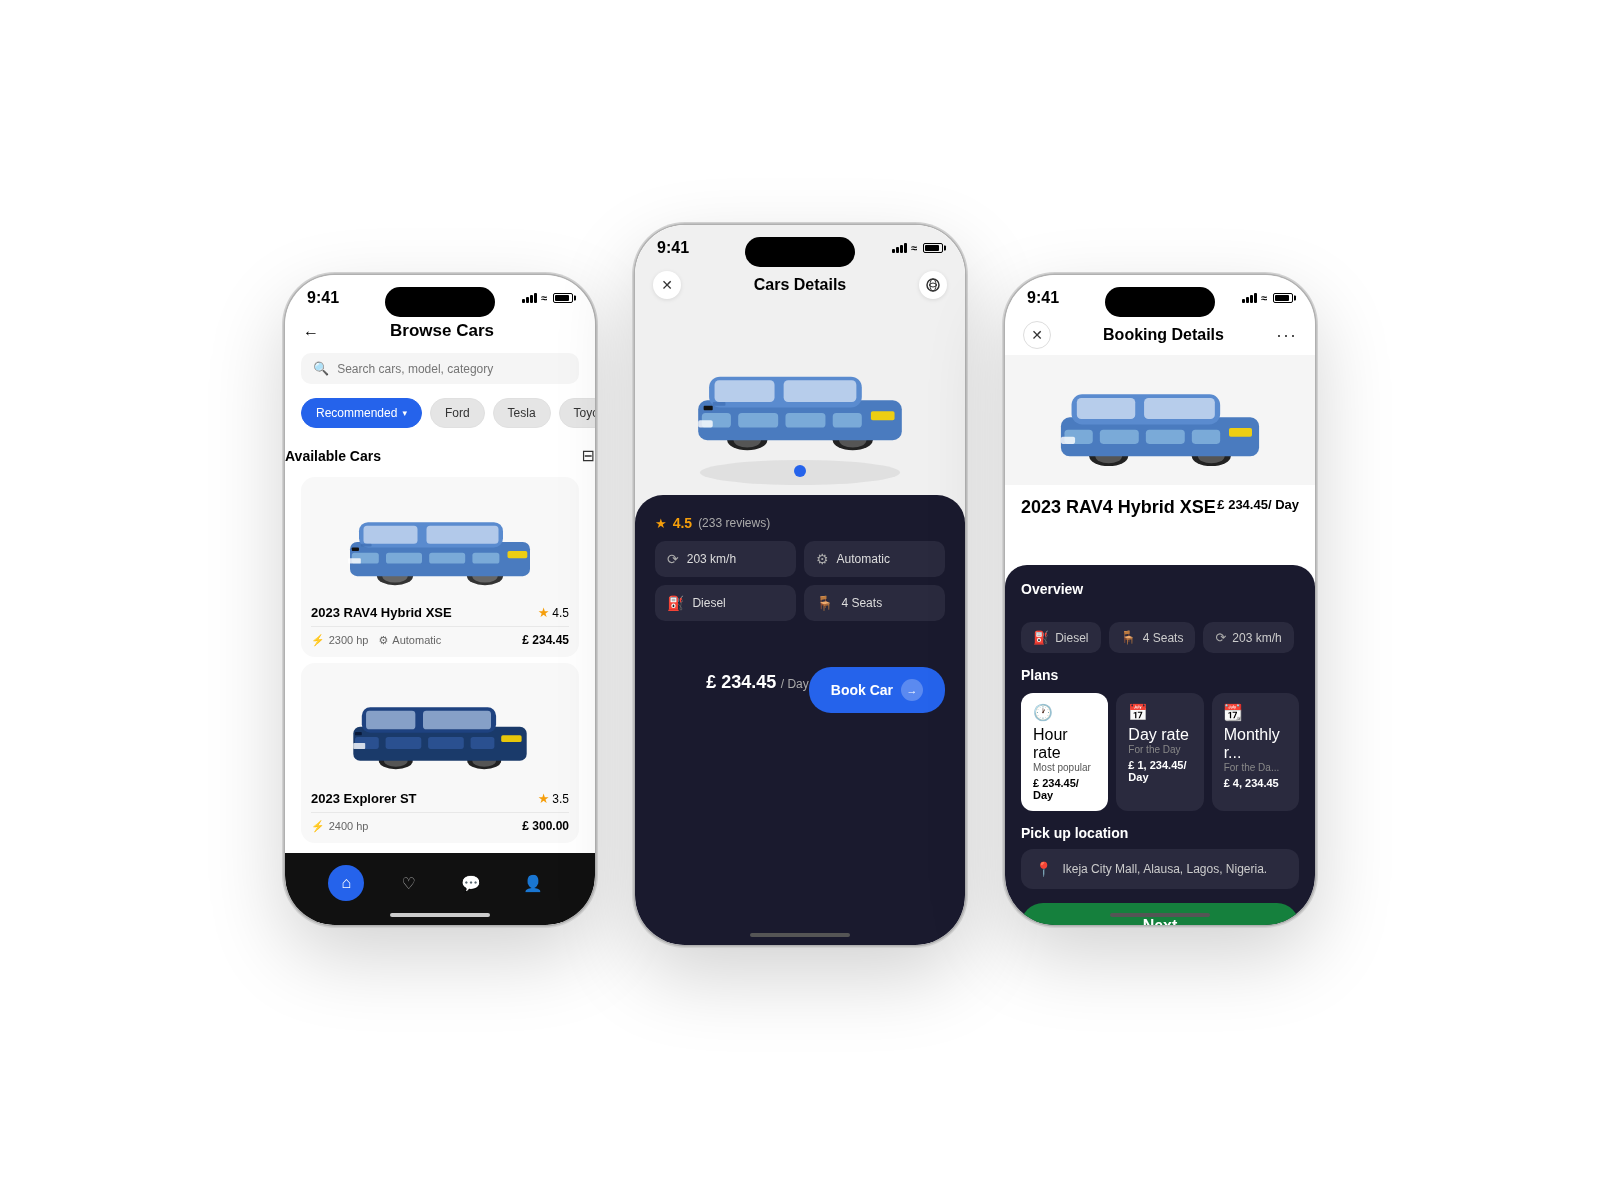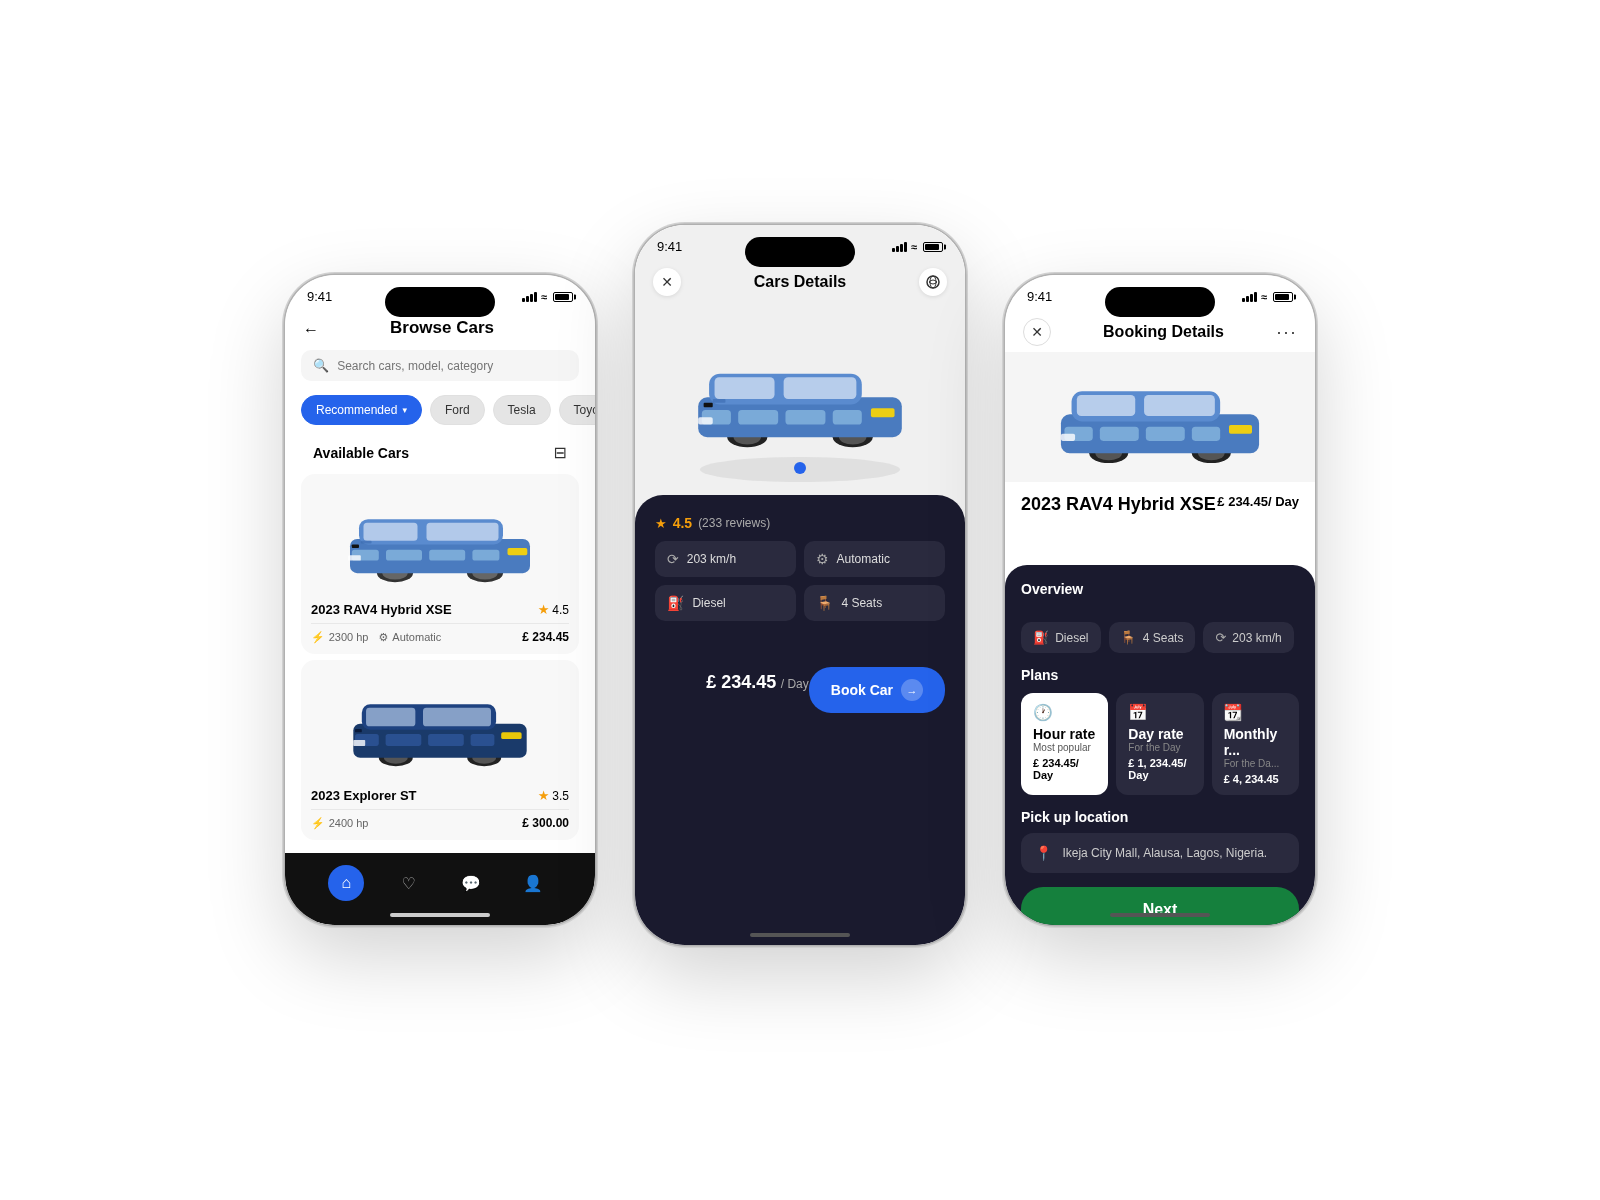--- a/index.html
+++ b/index.html
@@ -60,42 +60,42 @@
     .status-bar {
       display: flex;
       justify-content: space-between;
       align-items: center;
       padding: 14px 22px 6px;
       font-size: 11px;
       font-weight: 600;
       position: relative;
       z-index: 50;
     }
-    .status-bar .time { font-weight: 400; font-size: 13px; }
+    .status-bar .time { font-weight: 700; font-size: 16px; }
     .status-icons { display: flex; align-items: center; gap: 4px; }
     .signal-bars { display: flex; align-items: flex-end; gap: 1px; }
     .signal-bar { width: 3px; background: #000; border-radius: 1px; }
     .wifi-icon { font-size: 11px; }
     .battery-icon { width: 20px; height: 10px; border: 1.5px solid #000; border-radius: 2px; position: relative; margin-left: 2px; }
     .battery-icon::after { content: ''; position: absolute; right: -4px; top: 50%; transform: translateY(-50%); width: 2px; height: 5px; background: #000; border-radius: 0 1px 1px 0; }
     .battery-fill { position: absolute; left: 1px; top: 1px; bottom: 1px; width: 80%; background: #000; border-radius: 1px; }
 
     
     .screen-1 { background: #fff; height: 100%; }
     .s1-header { display: flex; align-items: center; padding: 8px 18px 6px; }
     .s1-back { font-size: 16px; color: #000; margin-right: 8px; }
     .s1-title { font-size: 17px; font-weight: 600; flex: 1; text-align: center; margin-right: 20px; }
     .s1-search { margin: 6px 16px; background: #f5f5f5; border-radius: 10px; display: flex; align-items: center; padding: 8px 12px; gap: 8px; }
     .s1-search input { border: none; background: transparent; outline: none; font-size: 13px; color: #999; width: 100%; }
     .s1-search-icon { color: #999; font-size: 13px; }
     .s1-filters { display: flex; gap: 8px; padding: 8px 16px; overflow-x: hidden; }
     .filter-btn { padding: 7px 14px; border-radius: 20px; border: 1.5px solid #e0e0e0; font-size: 12px; font-weight: 500; cursor: pointer; white-space: nowrap; background: #e5e5e5; color: #333; }
     .filter-btn.active { background: #2563eb; color: #fff; border-color: #2563eb; display: flex; align-items: center; gap: 5px; }
     .filter-dropdown-arrow { font-size: 9px; }
-    .s1-section-header { display: flex; justify-content: space-between; align-items: center; padding: 10px 28px 6px; }
+    .s1-section-header { display: flex; justify-content: space-between; align-items: center; padding: 10px 0 6px; }
     .s1-section-title { font-size: 14px; font-weight: 600; }
     .s1-filter-icon { font-size: 16px; color: #333; }
     .car-card { margin: 6px 16px; background: #f8f8f8; border-radius: 14px; padding: 10px; }
     .car-img-container { width: 100%; height: 110px; display: flex; align-items: center; justify-content: center; overflow: hidden; }
     .car-info-row { display: flex; justify-content: space-between; align-items: center; margin-top: 8px; }
     .car-name { font-size: 13px; font-weight: 600; }
     .car-rating { display: flex; align-items: center; gap: 3px; font-size: 12px; font-weight: 500; }
     .star { color: #f59e0b; font-size: 13px; }
     .car-specs { display: flex; align-items: center; gap: 10px; margin-top: 6px; padding-top: 6px; border-top: 1px solid #e8e8e8; }
     .spec-item { display: flex; align-items: center; gap: 4px; font-size: 11px; color: #666; }
@@ -154,21 +154,21 @@
     .s3-details-section { background: #1a1a2e; border-radius: 22px 22px 0 0; margin-top: 10px; padding: 16px; position: absolute; left: 0; right: 0; bottom: 0; top: 280px; }
     .s3-overview-title { color: #fff; font-size: 14px; font-weight: 600; margin-bottom: 25px; }
     .s3-overview-chips { display: flex; gap: 8px; margin-bottom: 14px; }
     .s3-chip { background: #2a2a3e; border-radius: 10px; padding: 8px 12px; display: flex; align-items: center; gap: 6px; color: #ccc; font-size: 12px; }
     .s3-chip-icon { font-size: 13px; color: #aaa; }
     .s3-plans-title { color: #fff; font-size: 14px; font-weight: 600; margin-bottom: 10px; }
     .s3-plans { display: flex; gap: 8px; margin-bottom: 14px; overflow: hidden; }
     .plan-card { background: #2a2a3e; border-radius: 12px; padding: 10px 12px; flex: 1; min-width: 0; }
     .plan-card.active-plan { background: #fff; }
     .plan-icon { font-size: 16px; margin-bottom: 4px; }
-    .plan-name { font-size: 14px; font-weight: 700; color: #fff; }
+    .plan-name { font-size: 16px; font-weight: 400; color: #fff; }
     .plan-name.dark { color: #000; }
     .plan-label { font-size: 10px; color: #888; margin-bottom: 4px; }
     .plan-label.dark-label { color: #555; }
     .plan-price { font-size: 11px; font-weight: 600; color: #fff; }
     .plan-price.dark { color: #000; }
     .s3-pickup-title { color: #fff; font-size: 14px; font-weight: 600; margin-bottom: 8px; }
     .s3-pickup-input { background: #2a2a3e; border-radius: 12px; padding: 12px 14px; display: flex; align-items: center; gap: 10px; color: #ccc; font-size: 12px; margin-bottom: 14px; }
     .s3-pickup-icon { color: #aaa; font-size: 14px; }
     .s3-next-btn { background: #15803d; color: #fff; border: none; border-radius: 22px; padding: 14px; font-size: 16px; font-weight: 600; cursor: pointer; width: 100%; display: flex; align-items: center; gap: 10px; flex-direction: column; }
     .s3-next-arrow { width: 24px; height: 24px; border-radius: 50%; background: rgba(255,255,255,0.25); display: flex; align-items: center; justify-content: center; font-size: 12px; }

